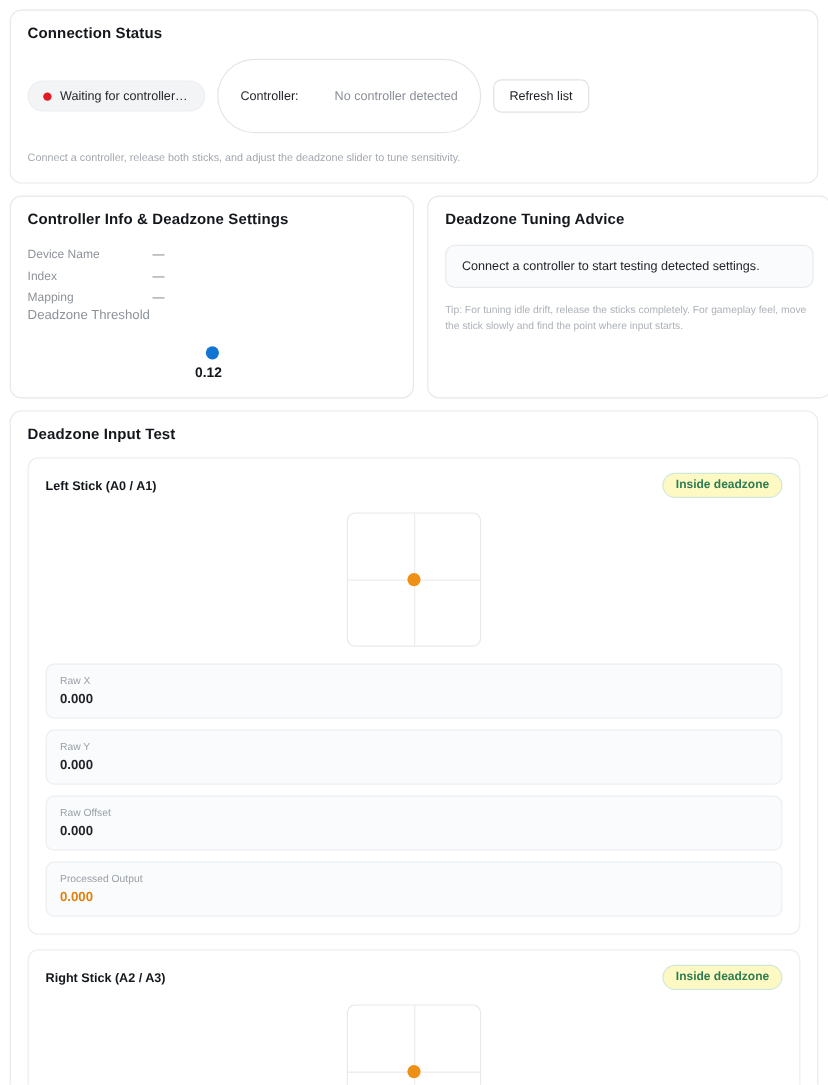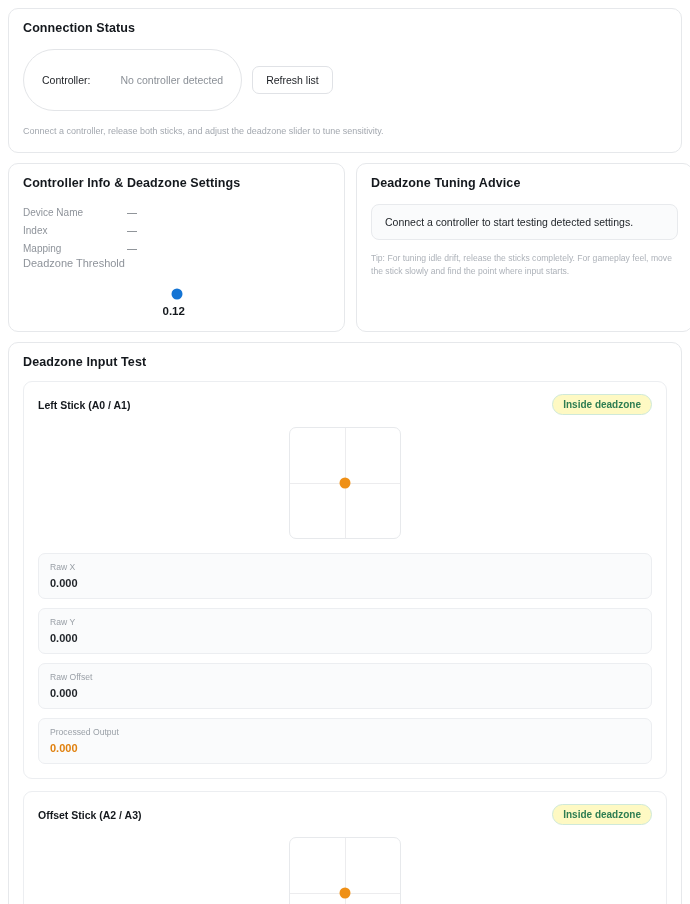--- a/index.html
+++ b/index.html
@@ -239,20 +239,24 @@
   .valbox .vv.accent { color: #e0810f; }
 </style>
 </head>
 <body>
 
 <div class="page">
 
   <div class="card">
     <div class="card-title">Connection Status</div>
     <div class="conn-row">
+      <div class="pill-status">
+        <span class="dot-red"></span>
+        <span>Waiting for controller…</span>
+      </div>
       <div class="pill-field">
         <span class="fl">Controller:</span>
         <span class="fv">No controller detected</span>
       </div>
       <button class="btn">Refresh list</button>
     </div>
     <div class="hint">Connect a controller, release both sticks, and adjust the deadzone slider to tune sensitivity.</div>
   </div>
 
   <div class="cols">
@@ -327,21 +331,21 @@
         </div>
         <div class="valbox">
           <div class="vk">Processed Output</div>
           <div class="vv accent">0.000</div>
         </div>
       </div>
     </div>
 
     <div class="stick-card">
       <div class="stick-head">
-        <div class="stick-title">Offset Stick (A2 / A3)</div>
+        <div class="stick-title">Right Stick (A2 / A3)</div>
         <div class="badge">Inside deadzone</div>
       </div>
       <div class="pad-wrap">
         <div class="pad">
           <div class="vline"></div>
           <div class="hline"></div>
           <div class="stick-dot" id="dot-right" style="left: 50%; top: 50%; background: rgb(239, 144, 22);"></div>
         </div>
       </div>
       <div class="vals">

